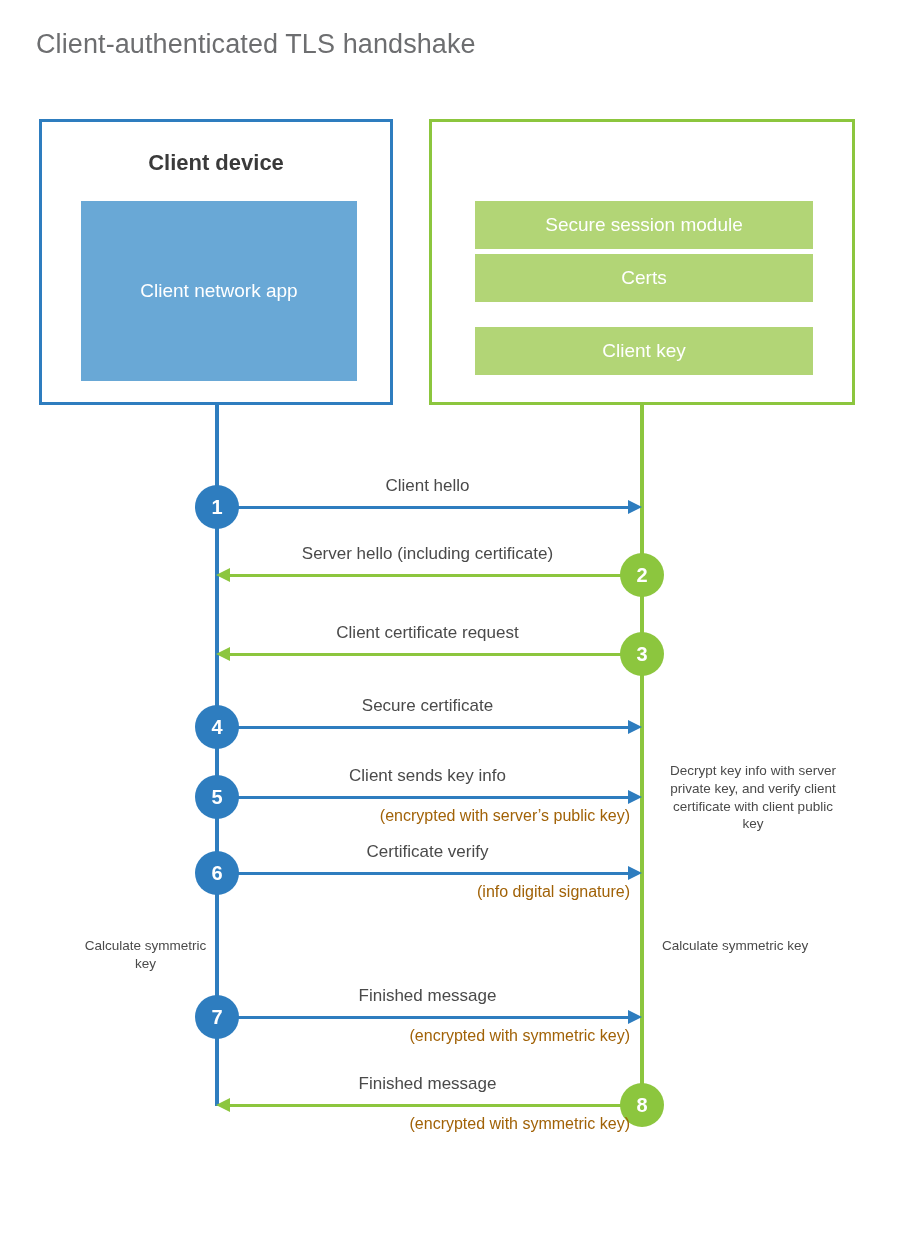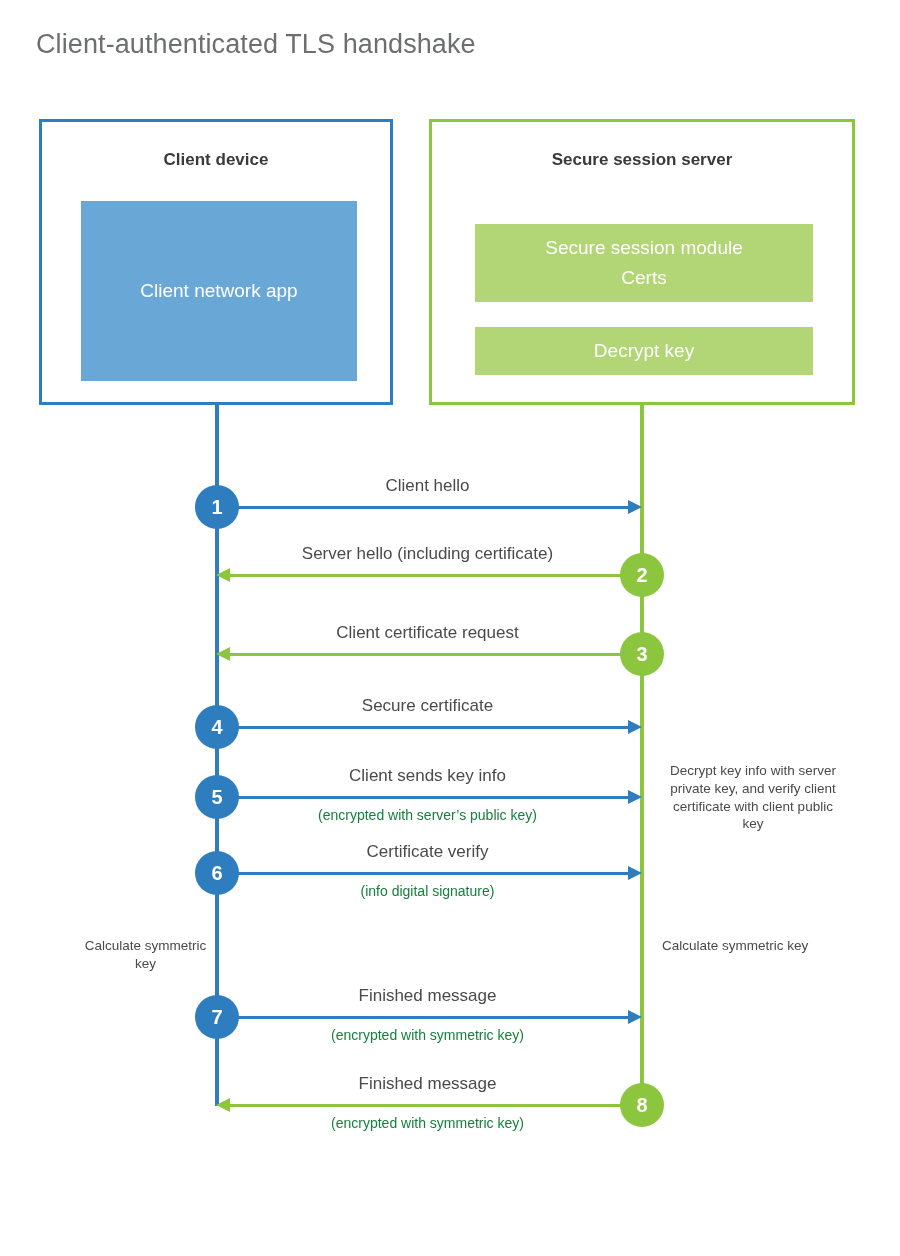--- a/index.html
+++ b/index.html
@@ -50,21 +50,21 @@
     width: 426px;
     height: 286px;
     border: 3px solid #8cc63e;
   }
   .party-title {
     position: absolute;
     left: 0;
     right: 0;
     top: 28px;
     text-align: center;
-    font-size: 17px;
+    font-size: 22px;
     font-weight: bold;
     color: #3a3a3a;
   }
 
   
   #client-app {
     position: absolute;
     left: 39px;
     top: 79px;
     width: 276px;
@@ -87,21 +87,21 @@
     left: 43px;
     width: 338px;
     height: 48px;
     background: #b2d576;
     display: flex;
     align-items: center;
     justify-content: center;
     color: #ffffff;
     font-size: 19px;
   }
-  #server-bar-0 { top: 79px; margin-top: 23px; }
+  #server-bar-0 { top: 79px; }
   #server-bar-1 { top: 132px; }
   #server-bar-2 { top: 205px; }
 
   
   .lifeline {
     position: absolute;
     width: 4px;
   }
   #client-lifeline {
     left: 215px;
@@ -170,23 +170,23 @@
     text-align: center;
     font-size: 17px;
     color: #4a4a4a;
     top: -31px;
     white-space: nowrap;
   }
   .msg-sub {
     position: absolute;
     left: 225px;
     width: 405px;
-    text-align: center;
-    font-size: 14px;
-    color: #15803d;
+    text-align: right;
+    font-size: 16px;
+    color: #a16207;
     top: 10px;
     white-space: nowrap;
   }
 
   
   .side-note {
     position: absolute;
     font-size: 13.5px;
     line-height: 1.32;
     color: #4a4a4a;
@@ -216,24 +216,23 @@
 <div id="canvas">
 
   <div id="page-title">Client-authenticated TLS handshake</div>
 
   <div class="party-box" id="client-box">
     <div class="party-title">Client device</div>
     <div id="client-app">Client network app</div>
   </div>
 
   <div class="party-box" id="server-box">
-    <div class="party-title">Secure session server</div>
     <div class="server-bar" id="server-bar-0">Secure session module</div>
     <div class="server-bar" id="server-bar-1">Certs</div>
-    <div class="server-bar" id="server-bar-2">Decrypt key</div>
+    <div class="server-bar" id="server-bar-2">Client key</div>
   </div>
 
   <div class="lifeline" id="client-lifeline"></div>
   <div class="lifeline" id="server-lifeline"></div>
 
   <div class="step" style="top:507px;">
       <div class="shaft blue" style="left: 217px; width: 413px;"></div>
       <div class="head right blue" style="left: 628px;"></div>
       <div class="bullet blue">1</div>
       <div class="msg-label">Client hello</div>

